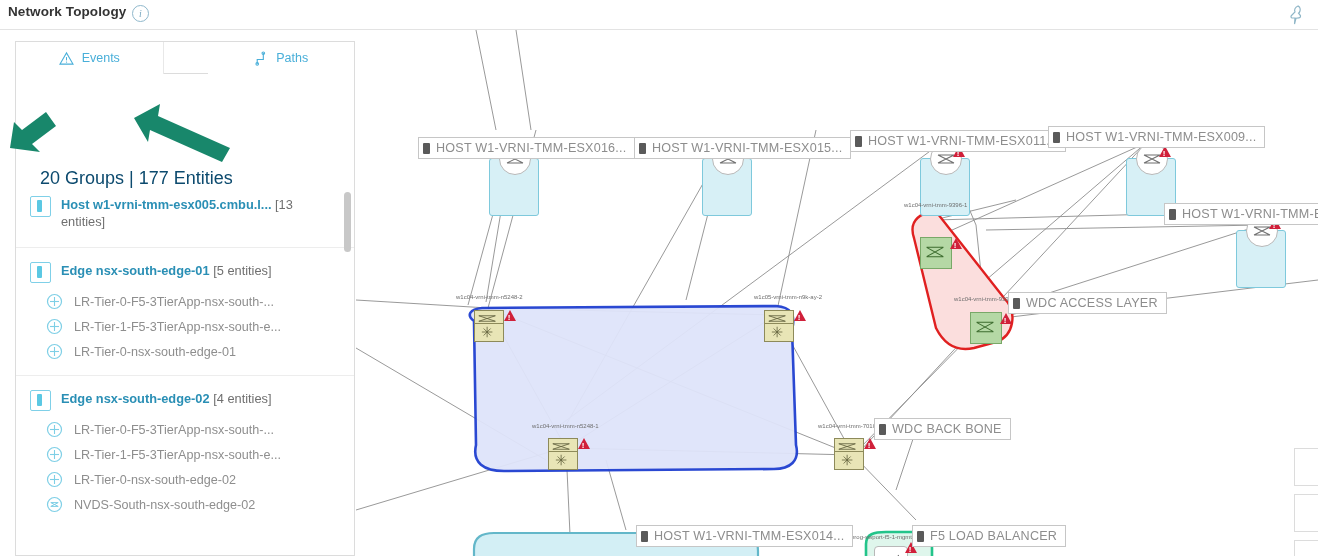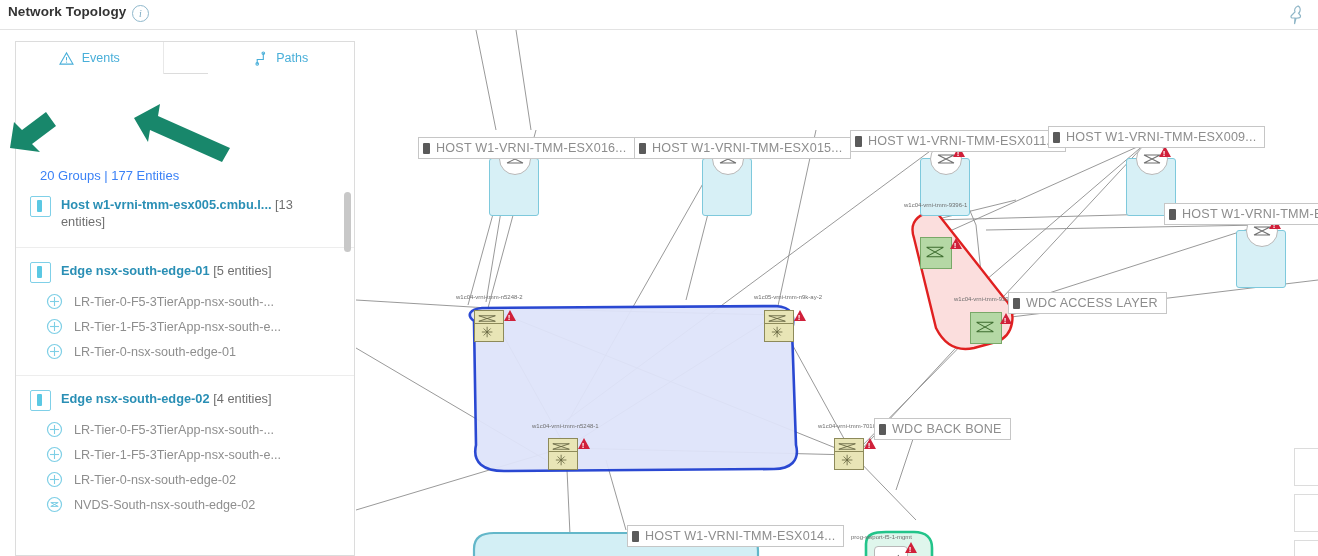--- a/index.html
+++ b/index.html
@@ -26,21 +26,21 @@
   .tab:last-child{border-right:none;margin-left:44px;}
   .tab.active{background:#31b0d5;color:#fff;font-weight:bold;}
   .tab-ico{width:15px;height:15px;display:block;}
 
   #search-row{position:relative;height:40px;border-bottom:1px solid #49afd9;margin:6px 8px 0 8px;}
   #search-icon{position:absolute;left:2px;top:11px;width:14px;height:14px;}
   #search-input{position:absolute;left:24px;top:8px;width:280px;border:none;outline:none;background:transparent;
                 font-size:13.5px;color:#3c3c3c;font-family:"Liberation Sans",sans-serif;}
   #caret{position:absolute;left:119px;top:9px;width:1px;height:17px;background:#333;}
 
-  #result-count{position:absolute;left:24px;top:126px;font-size:13px;color:#3b82f6;}
+  #result-count{position:absolute;left:24px;top:126px;font-size:18px;color:#0c4a6e;}
 
   #list{position:absolute;left:0;top:140px;width:338px;height:366px;overflow:hidden;}
   .group{padding:8px 0 4px 0;}
   .group + .group{border-top:1px solid #ededed;margin-top:7px;}
   .group-head{display:flex;align-items:flex-start;gap:10px;padding:6px 14px 6px 14px;cursor:pointer;}
   .gicon{flex:0 0 auto;width:19px;height:19px;border:1px solid #7fd0e8;border-radius:2px;background:#fff;position:relative;}
   .gicon:after{content:"";position:absolute;left:6px;top:3px;width:5px;height:12px;background:#5bc8e3;border-radius:1px;}
   .gtext{font-size:12.8px;line-height:17px;max-width:248px;}
   .gname{font-weight:bold;color:#2a8fb5;}
   .gcount{color:#6f6f6f;font-weight:normal;}
@@ -430,22 +430,26 @@
   <div class="tiny-label" style="left:495px;top:504px;">prog-swport-f5-1-mgmt</div>
   <div class="ring" style="left:518px;top:516px;border-radius:4px;width:32px;height:28px;">
     <svg viewBox="0 0 24 20" width="24" height="20" style="left:4px;top:4px;position:absolute">
       <circle cx="4" cy="10" r="2" fill="none" stroke="#6f6f6f" stroke-width="1"></circle>
       <line x1="6" y1="10" x2="13" y2="10" stroke="#6f6f6f" stroke-width="1"></line>
       <line x1="13" y1="10" x2="20" y2="4" stroke="#6f6f6f" stroke-width="1"></line>
       <line x1="13" y1="10" x2="20" y2="16" stroke="#6f6f6f" stroke-width="1"></line>
     </svg>
   </div>
   <div class="warn" style="left:549px;top:512px;"></div>
-
-  <div class="node-label" style="left:271px;top:495px;">
+  <div class="node-label" style="left:556px;top:495px;">
+    <span class="label-chip"></span>
+    <span>F5 LOAD BALANCER</span>
+  </div>
+
+  <div class="node-label" style="left:280px;top:495px;">
     <span class="label-chip"></span>
     <span>HOST W1-VRNI-TMM-ESX014...</span>
   </div>
 
   <div id="right-stub">
     <div class="stub-row" style="top:0px;"></div>
     <div class="stub-row" style="top:46px;"></div>
     <div class="stub-row" style="top:92px;"></div>
   </div>
 </div>

